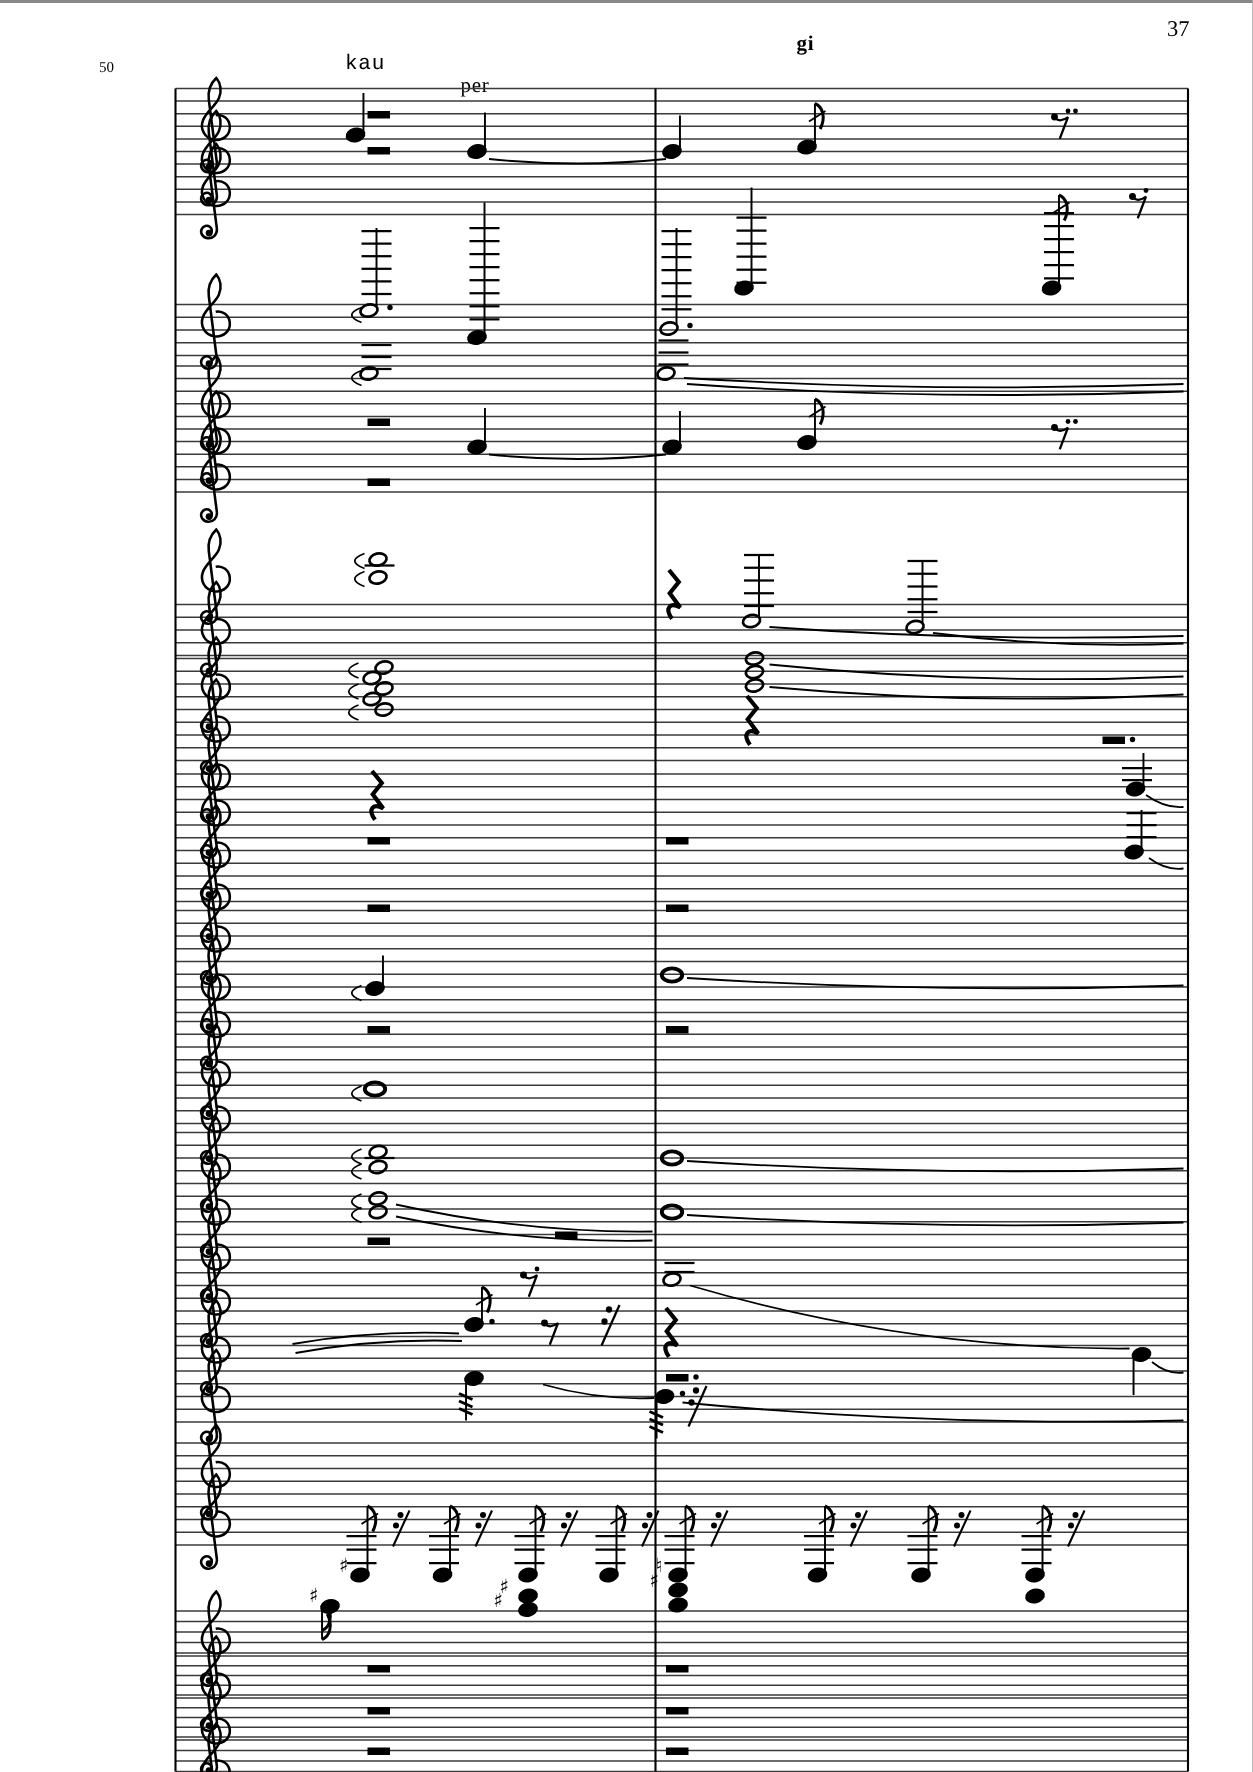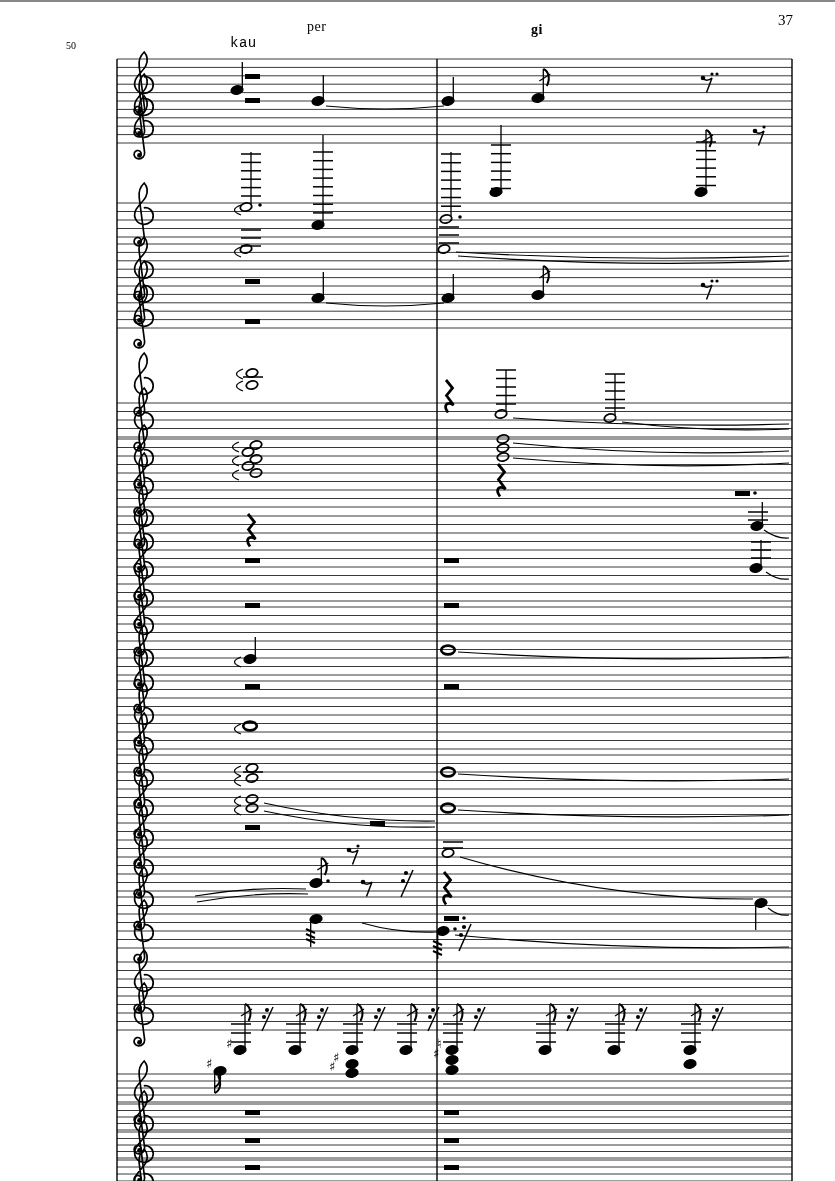--- a/index.html
+++ b/index.html
@@ -14,21 +14,21 @@
   svg{position:absolute;left:0;top:0;}
 </style>
 </head>
 <body>
 
 <div class="page">
   <span class="pgnum" style="left:778px;top:10px">37</span>
   <span class="measnum" style="left:66px;top:38px">50</span>
   <div id="lyrics">
       <span class="lyric" style="left: 230px; top: 33px; font-family: Liberation Mono, monospace;">kau</span>
-      <span class="lyric" style="left: 307px; top: 17px;">per</span>
+      <span class="lyric" style="left: 307px; top: 48px;">per</span>
       <span class="lyric" style="left: 531px; top: 20px; font-weight: bold;">gi</span>
     </div>
   <svg id="score" width="835" height="1181" viewBox="0 0 835 1181">
       <line x1="117" y1="57" x2="792" y2="57" stroke="#3a3a3a" stroke-width="1"></line>
       <line x1="117" y1="65.4" x2="792" y2="65.4" stroke="#3a3a3a" stroke-width="1"></line>
       <line x1="117" y1="73.8" x2="792" y2="73.8" stroke="#3a3a3a" stroke-width="1"></line>
       <line x1="117" y1="82.2" x2="792" y2="82.2" stroke="#3a3a3a" stroke-width="1"></line>
       <line x1="117" y1="90.6" x2="792" y2="90.6" stroke="#3a3a3a" stroke-width="1"></line>
       <line x1="117" y1="99" x2="792" y2="99" stroke="#3a3a3a" stroke-width="1"></line>
       <line x1="117" y1="107.4" x2="792" y2="107.4" stroke="#3a3a3a" stroke-width="1"></line>

